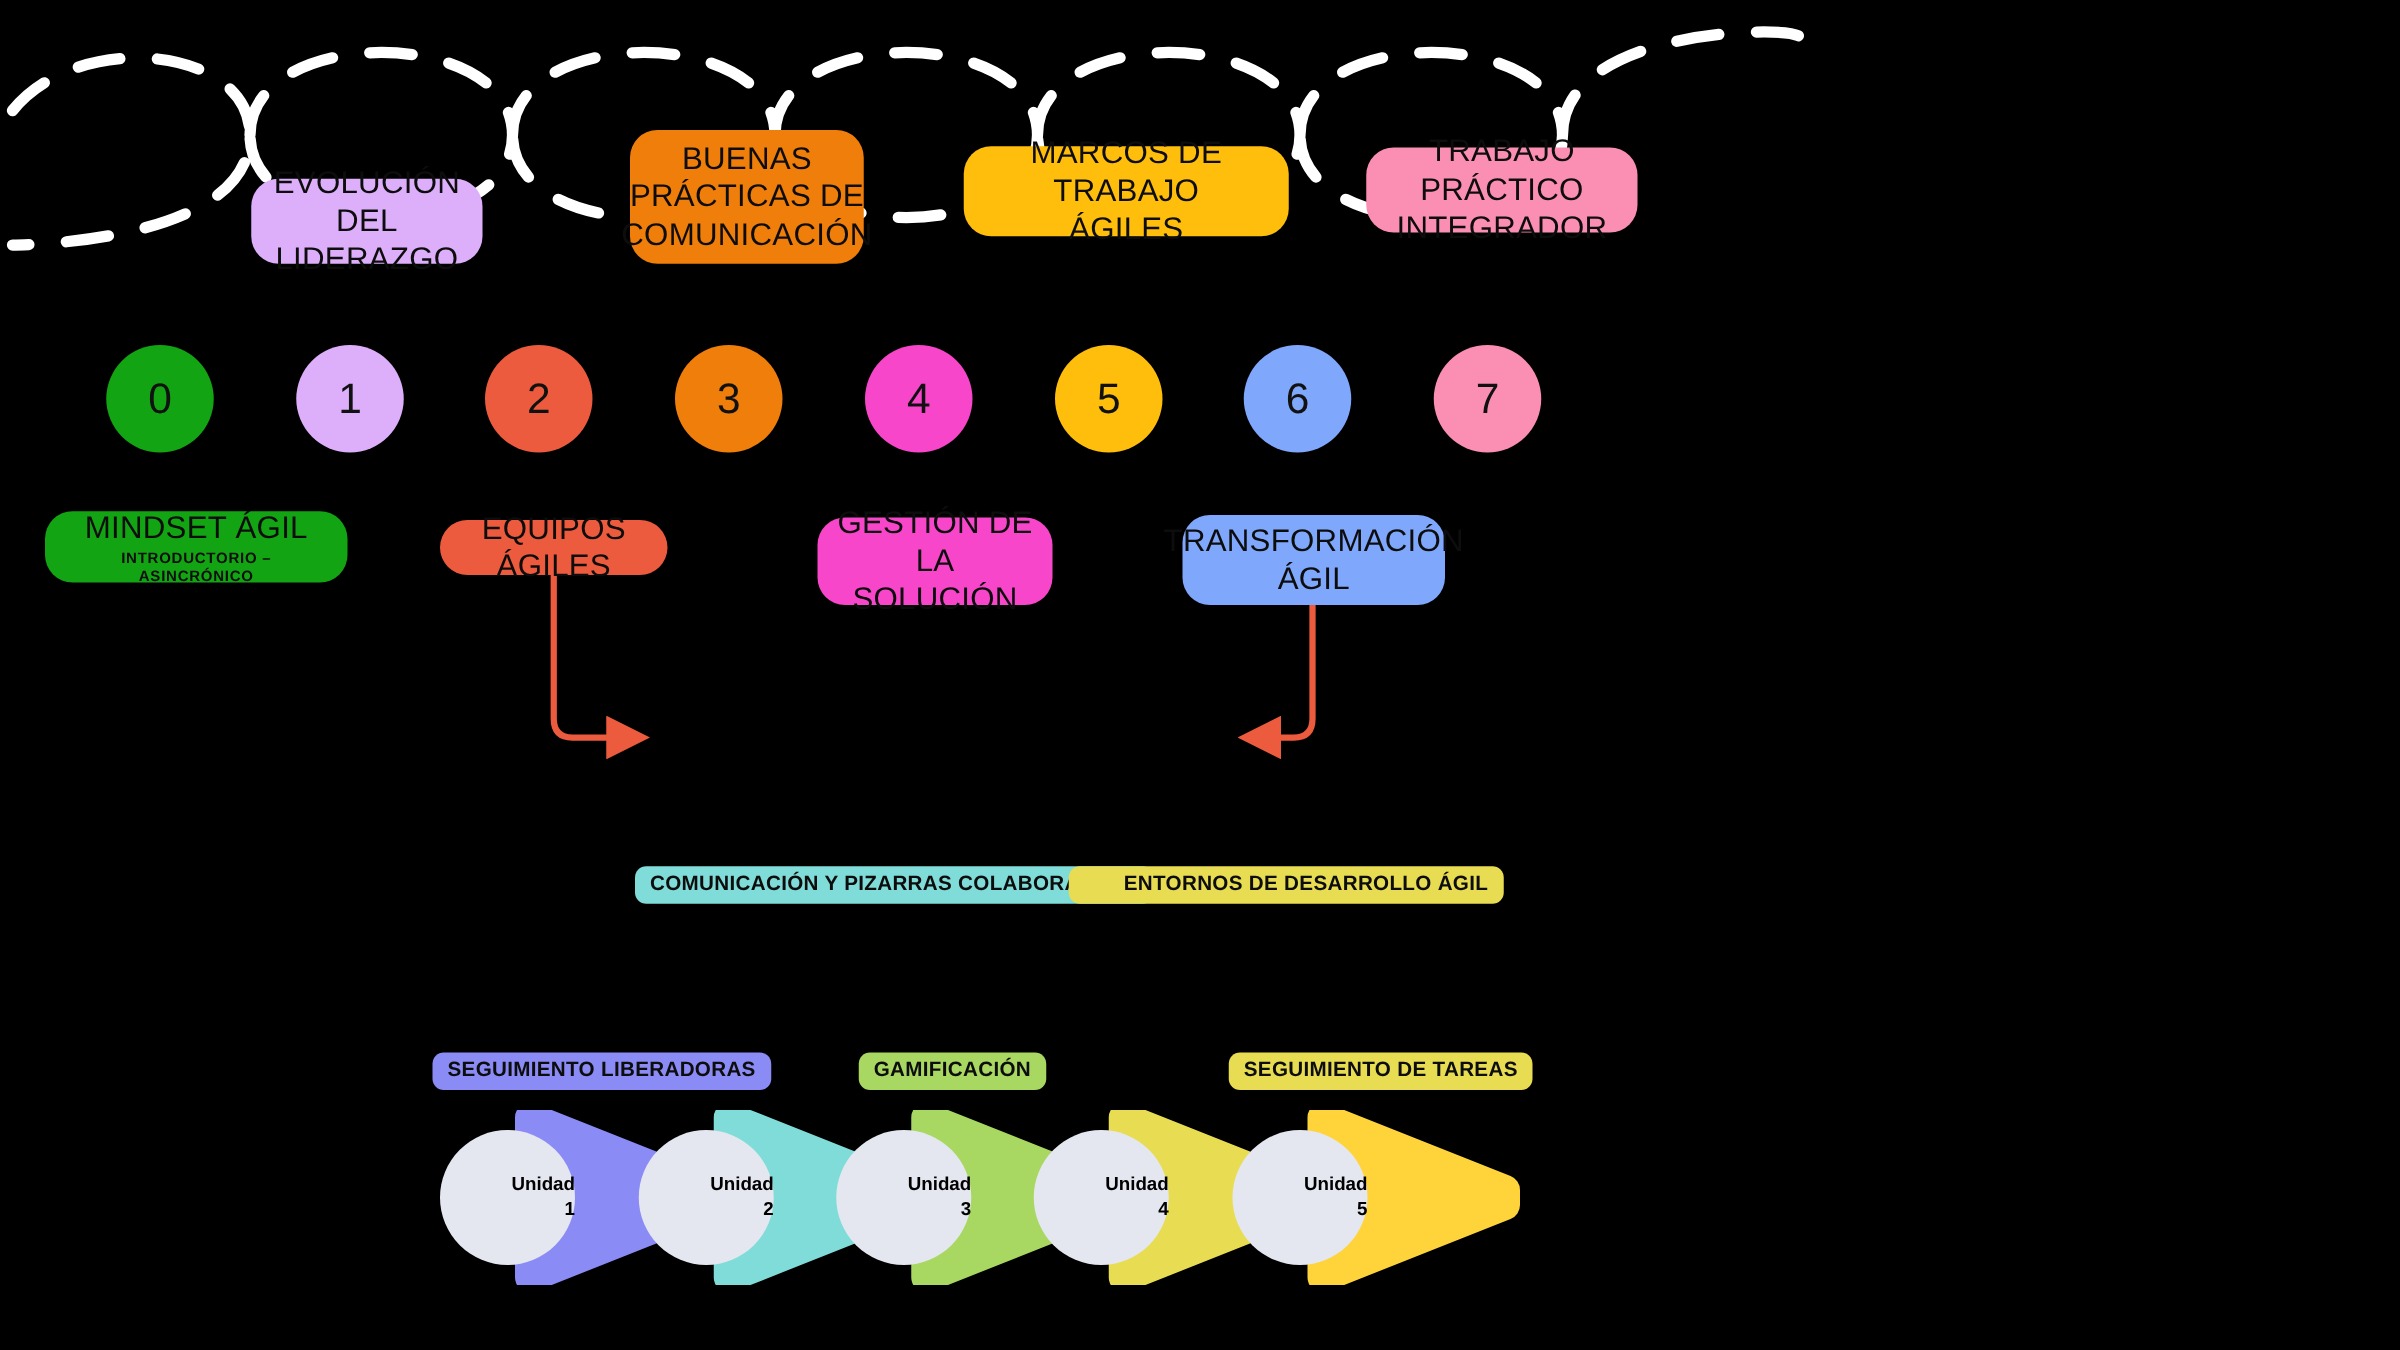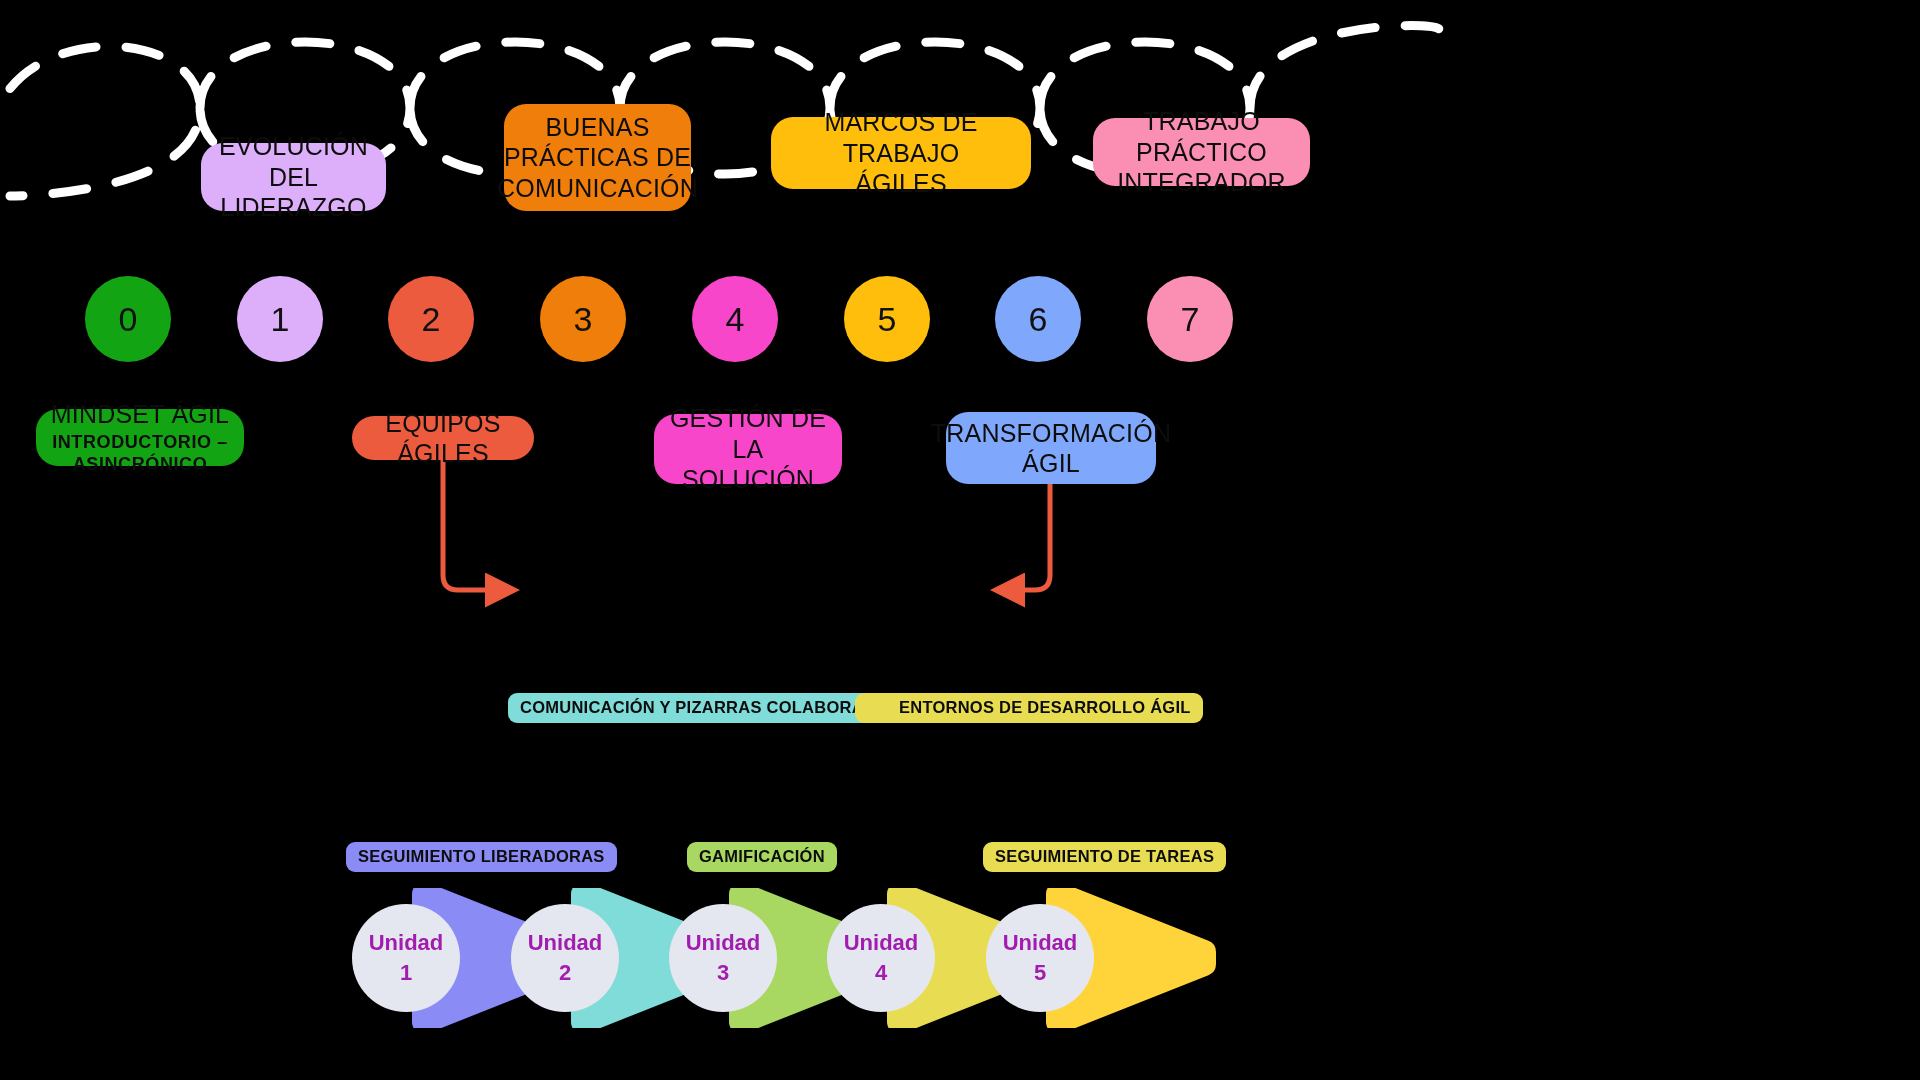--- a/index.html
+++ b/index.html
@@ -31,21 +31,21 @@
     display: flex; flex-direction: column;
     align-items: center; justify-content: center;
     text-align: center;
     color: #0d0d0d;
     font-size: 25px;
     line-height: 1.22;
     padding: 10px 14px;
     letter-spacing: .2px;
   }
   .pill .sub {
-    font-size: 18px;
+    font-size: 12px;
     font-weight: 700;
     letter-spacing: .6px;
     margin-top: 2px;
   }
   .pill .main { white-space: pre-line; }
 
   
   #connectors { position: absolute; left: 0; top: 0; width: 1920px; height: 1080px; }
 
   
@@ -53,22 +53,22 @@
   .unit .chev {
     position: absolute; left: 58px; top: 0;
     width: 174px; height: 140px;
   }
   .unit .disc {
     position: absolute; left: 0; top: 16px;
     width: 108px; height: 108px;
     border-radius: 50%;
     background: #e4e7ef;
     display: flex; flex-direction: column;
-    align-items: center; justify-content: center;
-    font-size: 22px; font-weight: 700; color: #a21caf;
+    align-items: flex-end; justify-content: center;
+    font-size: 15px; font-weight: 700; color: #000000;
     line-height: 1.35;
   }
   .tag {
     position: absolute;
     border-radius: 9px;
     padding: 5px 12px 6px;
     font-size: 16.5px;
     font-weight: 700;
     letter-spacing: .25px;
     color: #0d0d0d;
@@ -154,21 +154,21 @@
 COMUNICACIÓN</div>
       </div>
       <div class="pill" style="left: 771px; top: 117px; width: 260px; height: 72px; background: rgb(255, 190, 11);">
         <div class="main">MARCOS DE TRABAJO
 ÁGILES</div>
       </div>
       <div class="pill" style="left: 1093px; top: 118px; width: 217px; height: 68px; background: rgb(251, 143, 179);">
         <div class="main">TRABAJO PRÁCTICO
 INTEGRADOR</div>
       </div>
-      <div class="pill" style="left: 36px; top: 409px; width: 208px; height: 57px; background: rgb(19, 164, 19);">
+      <div class="pill" style="left: 36px; top: 409px; width: 242px; height: 57px; background: rgb(19, 164, 19);">
         <div class="main">MINDSET ÁGIL</div>
         <div class="sub">INTRODUCTORIO – ASINCRÓNICO</div>
       </div>
       <div class="pill" style="left: 352px; top: 416px; width: 182px; height: 44px; background: rgb(236, 91, 61);">
         <div class="main">EQUIPOS ÁGILES</div>
       </div>
       <div class="pill" style="left: 654px; top: 414px; width: 188px; height: 70px; background: rgb(247, 70, 201);">
         <div class="main">GESTIÓN DE LA
 SOLUCIÓN</div>
       </div>

